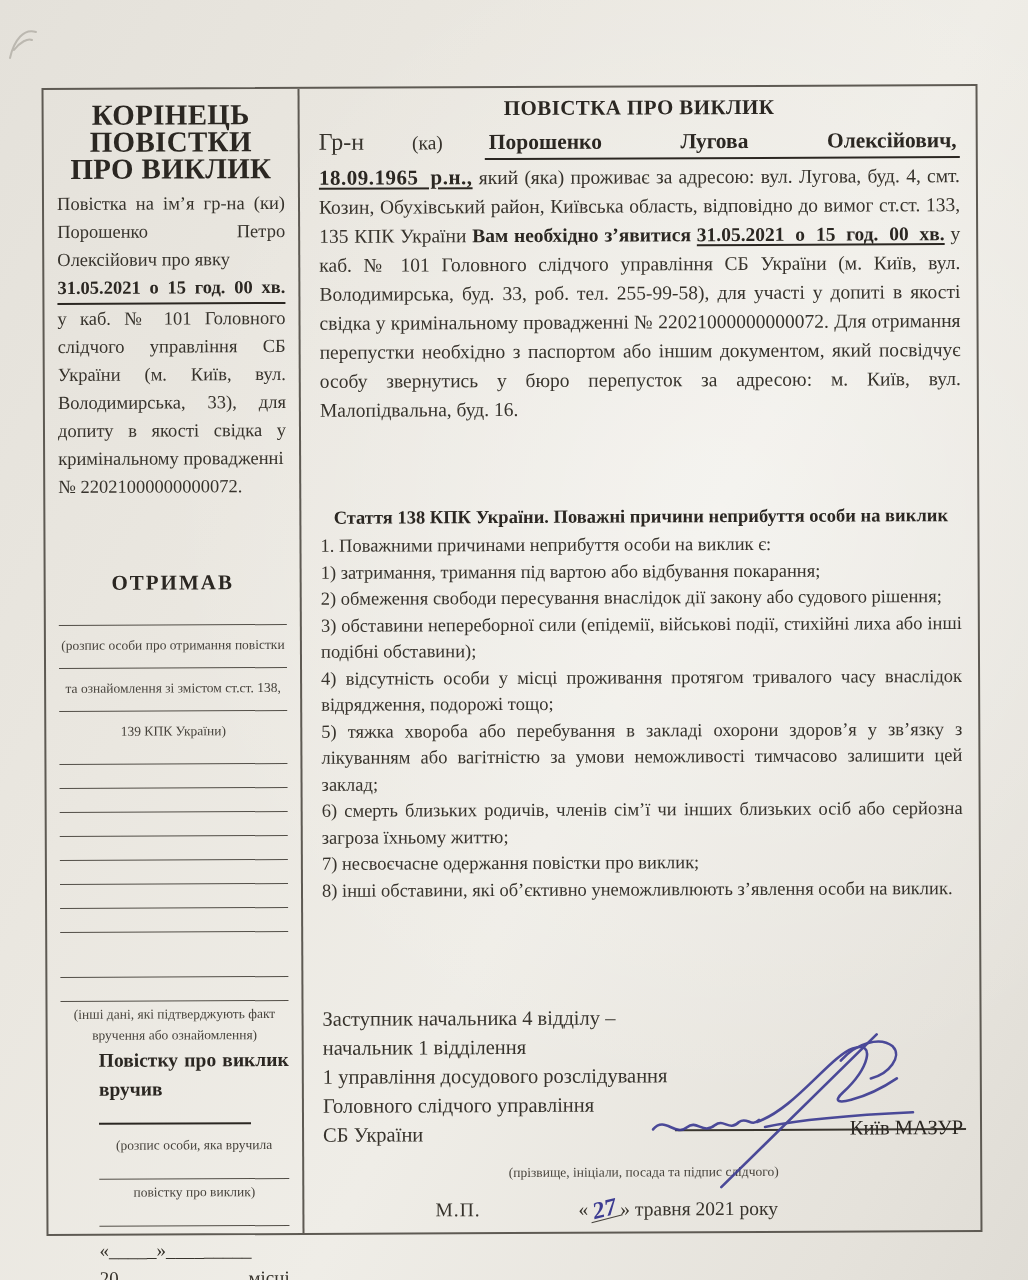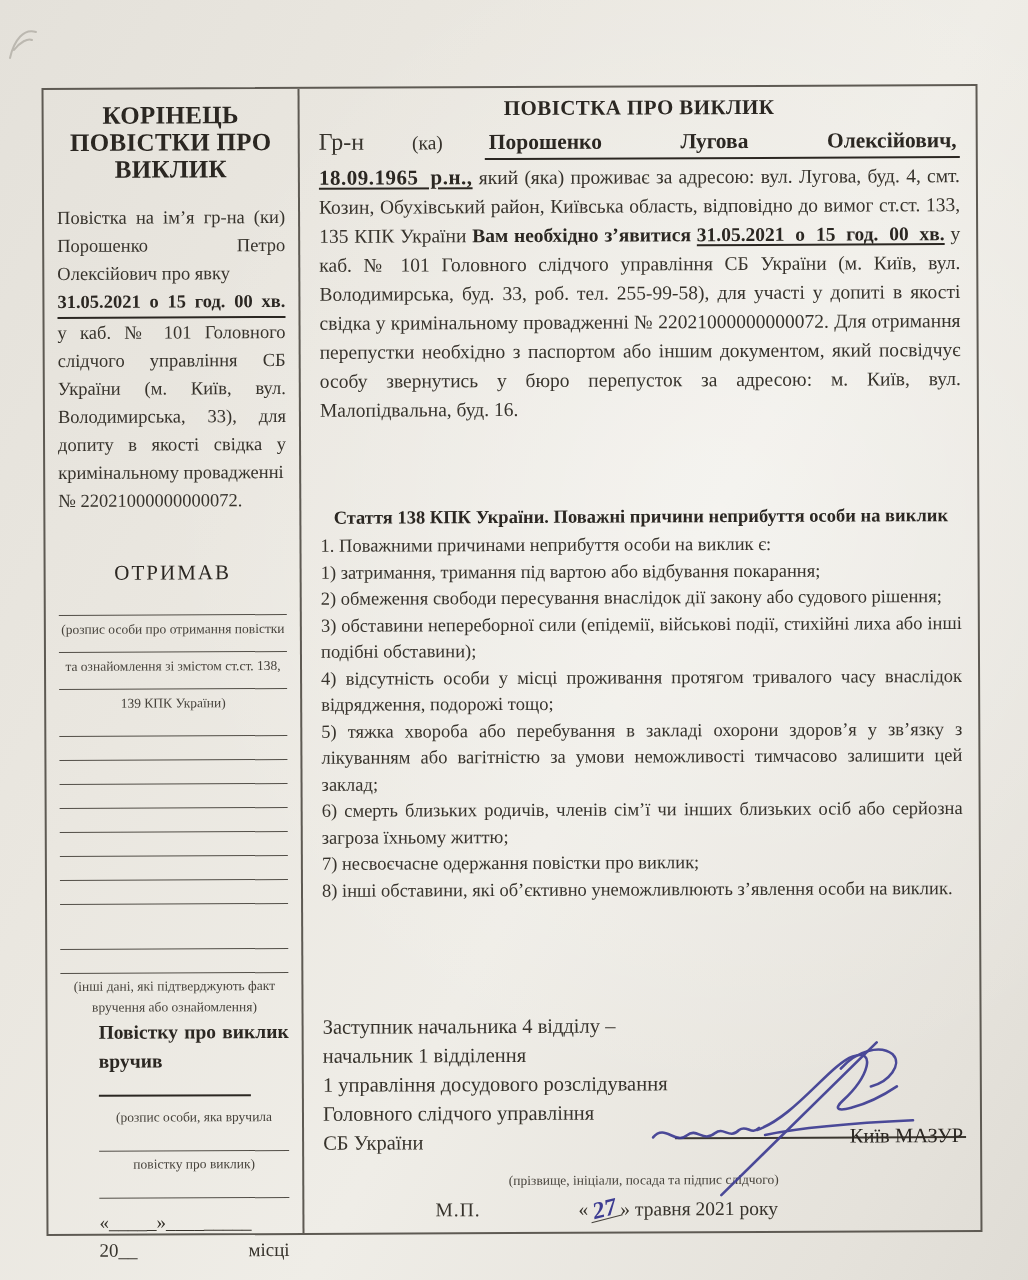--- a/index.html
+++ b/index.html
@@ -32,29 +32,29 @@
     font-size:19.5px; line-height:29px;
   }
 
   .b{ font-weight:bold; color:#2b2722; }
   .u{ text-decoration:underline; text-decoration-thickness:2px; text-underline-offset:3px; }
   .ws{ word-spacing:5px; }
   .just{ text-align:justify; }
   .cap{ font-size:13.5px; line-height:18px; color:#47433c; text-align:center; }
 
   
-  .stub-title{ font-weight:bold; font-size:25px; line-height:27px; text-align:center; letter-spacing:.3px; margin-top:2px; color:#2b2722;}
-  .stub-intro{ margin-top:21px; }
+  .stub-title{ font-weight:bold; font-size:29px; line-height:27px; text-align:center; letter-spacing:.3px; margin-top:2px; color:#2b2722;}
+  .stub-intro{ margin-top:7px; }
   .stub-date{ font-weight:bold; color:#2b2722; text-align:justify; text-align-last:justify; border-bottom:2px solid #2b2722; padding-bottom:1px; }
   .stub-num{ }
-  .received-head{ margin-top:44px; text-align:center; font-weight:normal; font-size:21px; letter-spacing:2px; color:#2b2722;}
+  .received-head{ margin-top:68px; text-align:center; font-weight:bold; font-size:21px; letter-spacing:2px; color:#2b2722;}
   .line{ border-top:1.5px solid #514d46; height:0; }
   .l1{ margin-top:28px; }
   .lc{ margin-top:13px; }
-  .cap-m{ margin-top:5px; }
+  .cap-m{ margin-top:11px; }
   .blanks .line{ margin-top:23px; }
   .blanks .gap{ margin-top:44px; }
   .other-cap{ margin-top:2px; line-height:21px;}
   .served{ margin-top:auto;margin-left:38px; }
   .served-label{ font-weight:bold; color:#2b2722; font-size:19.5px; line-height:29px; text-align:justify; }
   .fill{ display:inline-block; width:152px; border-bottom:2px solid #2b2722; height:2px; vertical-align:baseline; }
   .served .cap{ margin-top:4px; }
   .sl{ margin-top:24px; }
   .stub-datefields{ margin-top:10px; font-size:19px; text-align:justify; text-align-last:justify; }
 
@@ -75,21 +75,21 @@
   .art-head{ text-align:center; font-weight:bold; color:#2b2722; line-height:27px; padding:0 8px; }
   .art-body{ margin-top:1px; }
   .art-body div{ text-align:justify; }
 
   .officials{ margin-top:auto; position:relative; font-size:20.5px; line-height:29px; }
   .sig-rule{ position:absolute; left:352px; right:-2px; top:126px; height:2px; background:#3a362f; }
   .sig-name{ position:absolute; right:1px; top:111px; font-size:20.5px; color:#2b2722; z-index:2;}
   .sig-svg{ position:absolute; left:322px; top:14px; z-index:3; pointer-events:none; }
   .sig-caption{ margin-top:15px; }
   .mp-row{ display:flex; align-items:baseline; margin-top:5px; font-size:19.5px; }
-  .mp{ margin-left:112px; letter-spacing:1px; }
+  .mp{ margin-left:112px; letter-spacing:1px;margin-top:8px; }
   .sum-date{ margin-left:98px; }
   .hand{
     display:inline-block; color:#3d3c92; font-style:italic; font-weight:bold; font-size:24px;
     transform:rotate(-14deg) translateY(1px); border-bottom:1.5px solid #44403a; padding:0 4px; line-height:20px;
   }
 </style>
 </head>
 <body>
 
 <svg class="pencil" width="46" height="50" viewBox="0 0 46 50">

